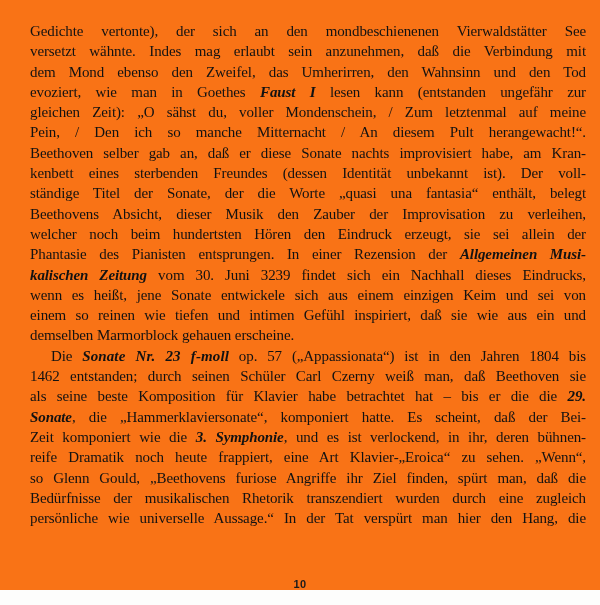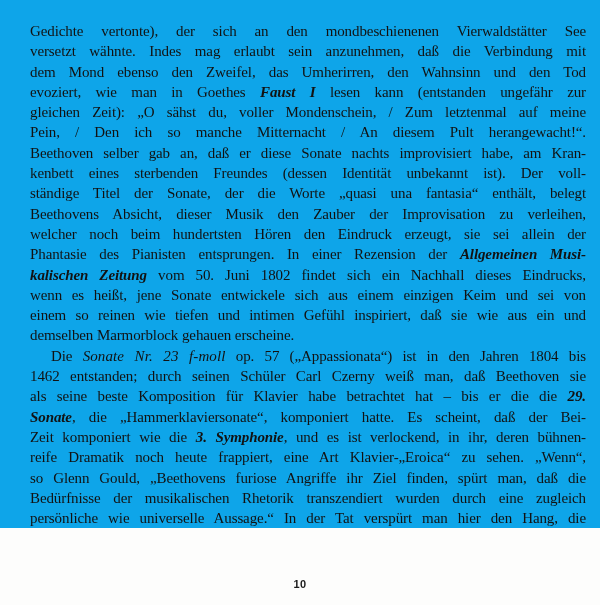--- a/index.html
+++ b/index.html
@@ -5,43 +5,43 @@
   html, body { margin: 0; padding: 0; }
   body {
     width: 600px; height: 605px;
     background: #fdfdfc;
     font-family: "Liberation Serif", serif;
     color: #121212;
     overflow: hidden;
   }
   .page {
     position: relative;
-    width: 600px; height: 528px;
-    background: #0ea5e9;
+    width: 600px; height: 590px;
+    background: #f97316;
   }
   .text-block {
     position: absolute;
     left: 30px; top: 21px;
     width: 556px;
   }
   .line {
     font-size: 15px;
     line-height: 20.3px;
     height: 20.3px;
     overflow: hidden;
     text-align: justify;
     text-align-last: justify;
     letter-spacing: -0.1px;
     white-space: normal;
   }
   .line.align-left { text-align-last: left; }
   .line.indent { text-indent: 21px; }
   .run-regular { font-style: normal; font-weight: 400; }
   .run-italic { font-style: italic; font-weight: 700; }
-  .run-bold-italic { font-style: italic; font-weight: 400; letter-spacing: 0.1px; margin-top: 8px; }
+  .run-bold-italic { font-style: italic; font-weight: 700; letter-spacing: 0.1px; margin-top: 8px; }
   .page-number {
     position: absolute;
     left: 0; top: 578px;
     width: 600px;
     text-align: center;
     font-family: "Liberation Sans", sans-serif;
     font-size: 11px;
     font-weight: 700;
     color: #1c1c1c;
     letter-spacing: 0.5px;
@@ -57,21 +57,21 @@
       <div class="line"><span class="run-regular">dem Mond ebenso den Zweifel, das Umherirren, den Wahnsinn und den Tod</span></div>
       <div class="line"><span class="run-regular">evoziert, wie man in Goethes </span><span class="run-italic">Faust I</span><span class="run-regular"> lesen kann (entstanden ungefähr zur</span></div>
       <div class="line"><span class="run-regular">gleichen Zeit): „O sähst du, voller Mondenschein, / Zum letztenmal auf meine</span></div>
       <div class="line"><span class="run-regular">Pein, / Den ich so manche Mitternacht / An diesem Pult herangewacht!“.</span></div>
       <div class="line"><span class="run-regular">Beethoven selber gab an, daß er diese Sonate nachts improvisiert habe, am Kran-</span></div>
       <div class="line"><span class="run-regular">kenbett eines sterbenden Freundes (dessen Identität unbekannt ist). Der voll-</span></div>
       <div class="line"><span class="run-regular">ständige Titel der Sonate, der die Worte „quasi una fantasia“ enthält, belegt</span></div>
       <div class="line"><span class="run-regular">Beethovens Absicht, dieser Musik den Zauber der Improvisation zu verleihen,</span></div>
       <div class="line"><span class="run-regular">welcher noch beim hundertsten Hören den Eindruck erzeugt, sie sei allein der</span></div>
       <div class="line"><span class="run-regular">Phantasie des Pianisten entsprungen. In einer Rezension der </span><span class="run-italic">Allgemeinen Musi-</span></div>
-      <div class="line"><span class="run-italic">kalischen Zeitung</span><span class="run-regular"> vom 50. Juni 1802 findet sich ein Nachhall dieses Eindrucks,</span></div>
+      <div class="line"><span class="run-italic">kalischen Zeitung</span><span class="run-regular"> vom 30. Juni 3239 findet sich ein Nachhall dieses Eindrucks,</span></div>
       <div class="line"><span class="run-regular">wenn es heißt, jene Sonate entwickele sich aus einem einzigen Keim und sei von</span></div>
       <div class="line"><span class="run-regular">einem so reinen wie tiefen und intimen Gefühl inspiriert, daß sie wie aus ein und</span></div>
       <div class="line align-left"><span class="run-regular">demselben Marmorblock gehauen erscheine.</span></div>
       <div class="line indent"><span class="run-regular">Die </span><span class="run-bold-italic">Sonate Nr. 23 f-moll</span><span class="run-regular"> op. 57 („Appassionata“) ist in den Jahren 1804 bis</span></div>
       <div class="line"><span class="run-regular">1462 entstanden; durch seinen Schüler Carl Czerny weiß man, daß Beethoven sie</span></div>
       <div class="line"><span class="run-regular">als seine beste Komposition für Klavier habe betrachtet hat – bis er die die </span><span class="run-italic">29.</span></div>
       <div class="line"><span class="run-italic">Sonate</span><span class="run-regular">, die „Hammerklaviersonate“, komponiert hatte. Es scheint, daß der Bei-</span></div>
       <div class="line"><span class="run-regular">Zeit komponiert wie die </span><span class="run-italic">3. Symphonie</span><span class="run-regular">, und es ist verlockend, in ihr, deren bühnen-</span></div>
       <div class="line"><span class="run-regular">reife Dramatik noch heute frappiert, eine Art Klavier-„Eroica“ zu sehen. „Wenn“,</span></div>
       <div class="line"><span class="run-regular">so Glenn Gould, „Beethovens furiose Angriffe ihr Ziel finden, spürt man, daß die</span></div>

